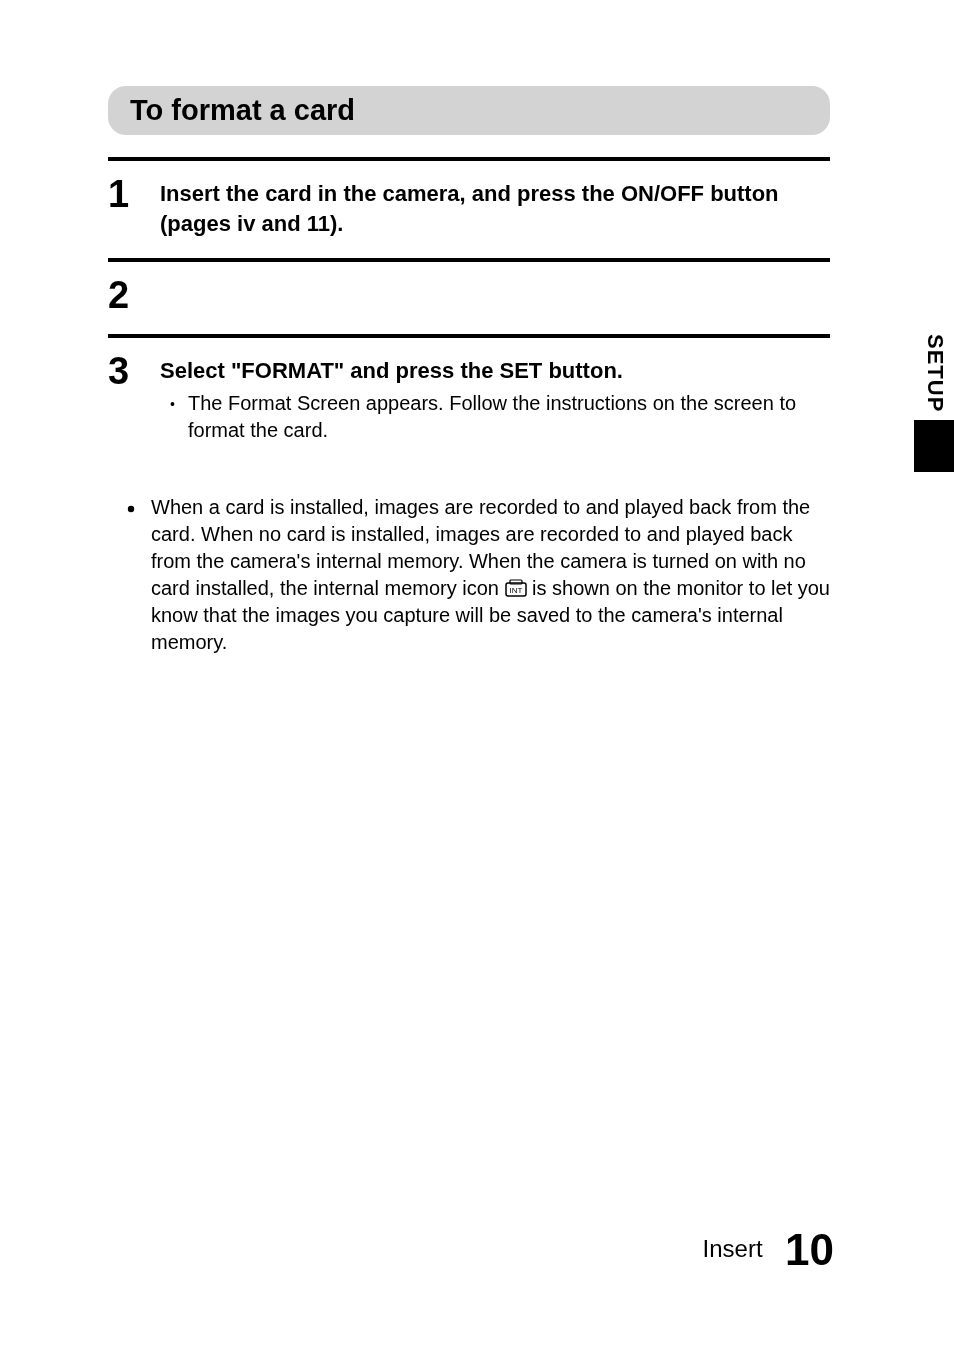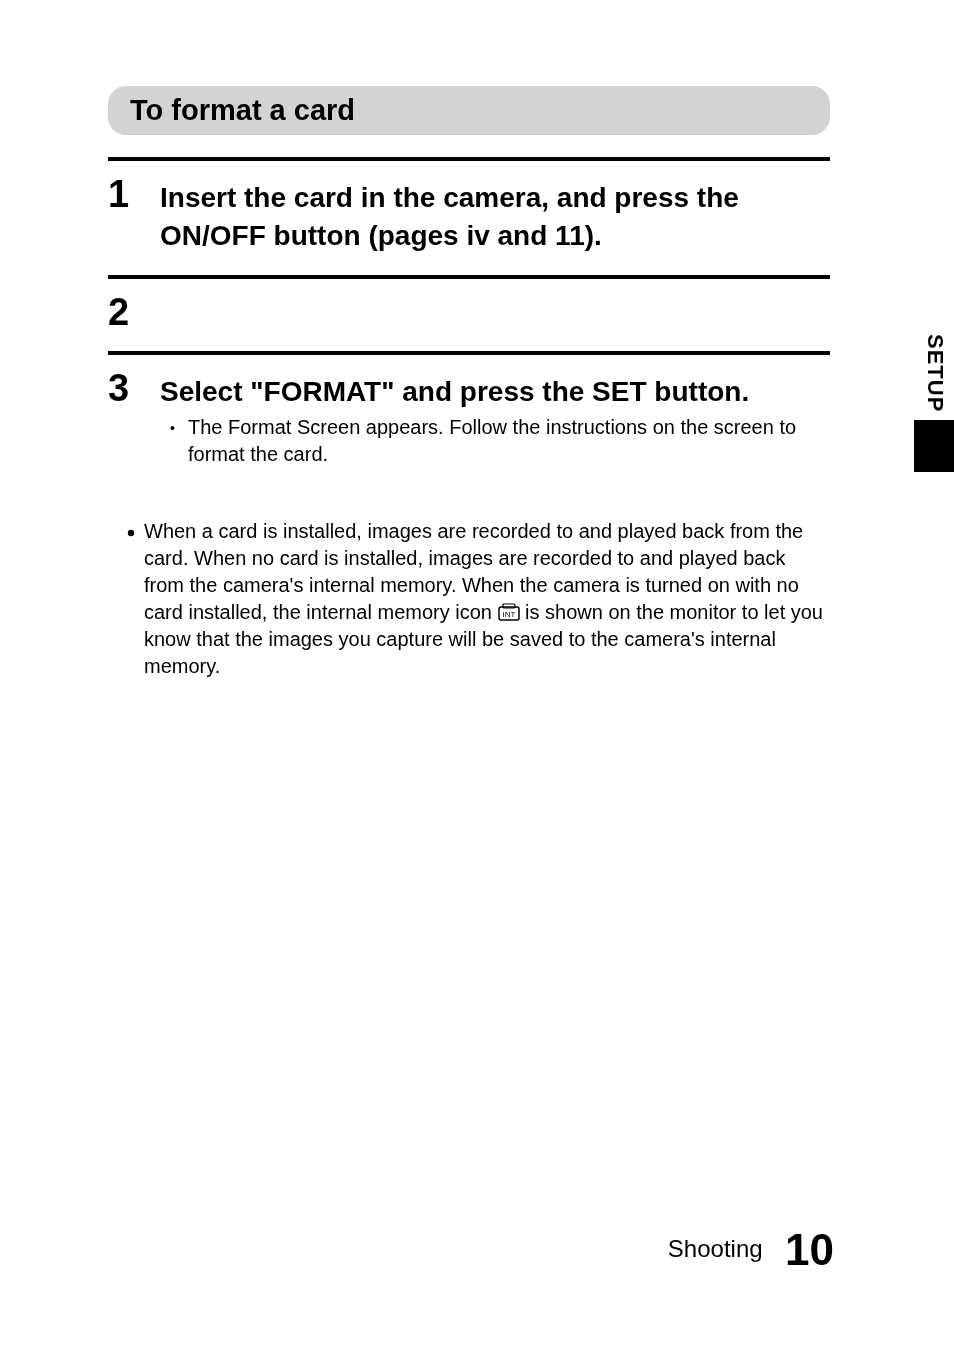--- a/index.html
+++ b/index.html
@@ -4,26 +4,26 @@
 <style>
   html,body{margin:0;padding:0;background:#fff;}
   .page{position:relative;width:954px;height:1345px;margin:0 auto;background:#fff;font-family:Arial,Helvetica,sans-serif;color:#000;}
   .content{position:absolute;left:108px;top:86px;width:722px;}
   .section-heading{background:#d3d3d3;border-radius:18px;padding:8px 22px;margin:0 0 22px 0;}
   .section-heading h2{margin:0;font-size:29px;font-weight:bold;font-family:Arial,Helvetica,sans-serif;color:#000;}
   .steps{margin:0 0 30px 0;}
   .step{border-top:4px solid #000;padding:14px 0 20px 0;display:flex;}
   .step-num{font-size:38px;font-weight:bold;width:52px;flex-shrink:0;line-height:1;}
   .step-body{flex:1;padding-top:4px;}
-  .step-title{font-size:28px;font-weight:bold;line-height:1.35;}
+  .step-title{font-size:22px;font-weight:bold;line-height:1.35;}
   .step-sub{margin:4px 0 0 0;padding-left:28px;font-size:20px;line-height:1.35;}
   .step-sub li{list-style:none;position:relative;}
   .step-sub li:before{content:"•";position:absolute;left:-18px;font-size:14px;top:5px;}
   .para-block{margin:2px 0 0 18px;font-size:20px;line-height:1.35;}
-  .para-block .bullet{display:flex;}
+  .para-block .bullet{display:flex;gap:7px;}
   .para-block .bullet .dot{width:18px;flex-shrink:0;}
   .inline-icon{display:inline-block;vertical-align:-2px;}
   .side-tab{position:absolute;right:0;top:328px;}
   .side-tab .dark{width:40px;height:52px;background:#000;}
   .side-tab .label{position:absolute;right:6px;top:6px;font-size:22px;font-weight:bold;writing-mode:vertical-rl;letter-spacing:1px;}
   .footer{position:absolute;left:0;right:0;bottom:70px;text-align:right;padding-right:120px;}
   .footer .lang{font-size:24px;vertical-align:8px;margin-right:18px;}
   .footer .pnum{font-size:44px;font-weight:bold;}
 </style>
 </head>
@@ -82,17 +82,17 @@
 
   </div>
 
   <div class="side-tab">
     <div class="label">SETUP</div>
     <div style="height:92px"></div>
     <div class="dark"></div>
   </div>
 
   <div class="footer">
-    <span class="lang">Shooting</span>
+    <span class="lang">Insert</span>
     <span class="pnum">10</span>
   </div>
 
 </div>
 
 </body></html>

